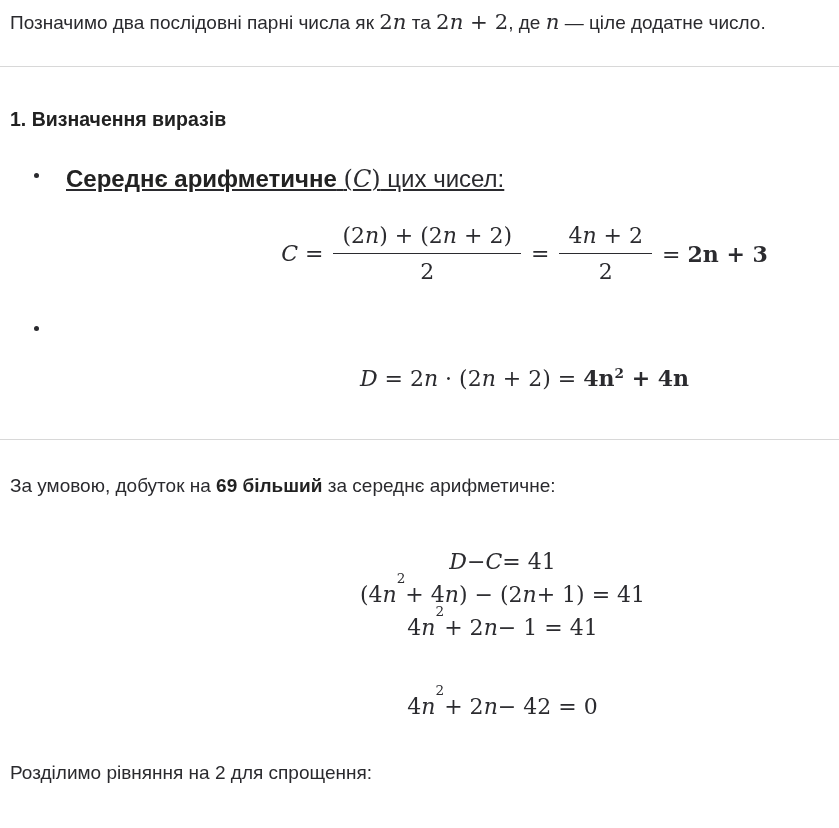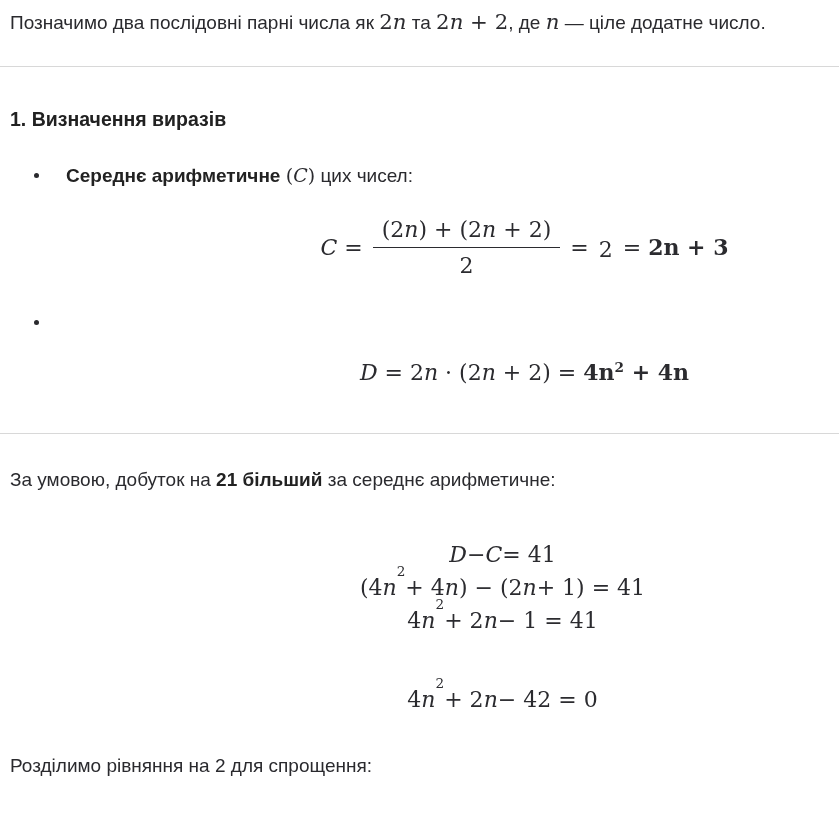--- a/index.html
+++ b/index.html
@@ -53,22 +53,23 @@
   }
   .dot {
     width: 5px;
     height: 5px;
     border-radius: 50%;
     background: #2a2a2e;
     flex: none;
     margin: 12px 27px 0 0;
   }
   .bullet-label {
-    font-size: 19px;
+    font-size: 24px;
     line-height: 1.5;
+    text-decoration: underline;
   }
   .bullet-label b { font-weight: 700; color: #222; }
 
   
   .math-block {
     display: flex;
     justify-content: center;
     align-items: center;
     gap: 10px;
     font-size: 22px;
@@ -121,37 +122,38 @@
   </div>
 
   <div class="math-block formula-average">
     <span class="math"><i>C</i> =</span>
     <span class="frac math">
       <span class="num">(2<i>n</i>) + (2<i>n</i> + 2)</span>
       <span class="den">2</span>
     </span>
     <span class="math">=</span>
     <span class="frac math">
+      <span class="num">4<i>n</i> + 2</span>
       <span class="den">2</span>
     </span>
     <span class="math">= <b>2n + 3</b></span>
   </div>
 
   <div class="bullet-row">
     <span class="dot"></span>
   </div>
 
   <div class="math-block formula-product">
     <span class="math"><i>D</i> = 2<i>n</i> · (2<i>n</i> + 2) = <b>4n<sup>2</sup> + 4n</b></span>
   </div>
 
   <hr class="divider" style="margin-top:48px">
 
 
-  <p class="body-text condition-text">За умовою, добуток на <b>21 більший</b> за середнє арифметичне:</p>
+  <p class="body-text condition-text">За умовою, добуток на <b>69 більший</b> за середнє арифметичне:</p>
 
   <div class="eq-group">
     <div class="eq-line math"><i>D</i> − <i>C</i> = 41</div>
     <div class="eq-line math">(4<i>n</i><sup>2</sup> + 4<i>n</i>) − (2<i>n</i> + 1) = 41</div>
     <div class="eq-line math">4<i>n</i><sup>2</sup> + 2<i>n</i> − 1 = 41</div>
   </div>
 
   <div class="eq-single">
     <div class="eq-line math">4<i>n</i><sup>2</sup> + 2<i>n</i> − 42 = 0</div>
   </div>

